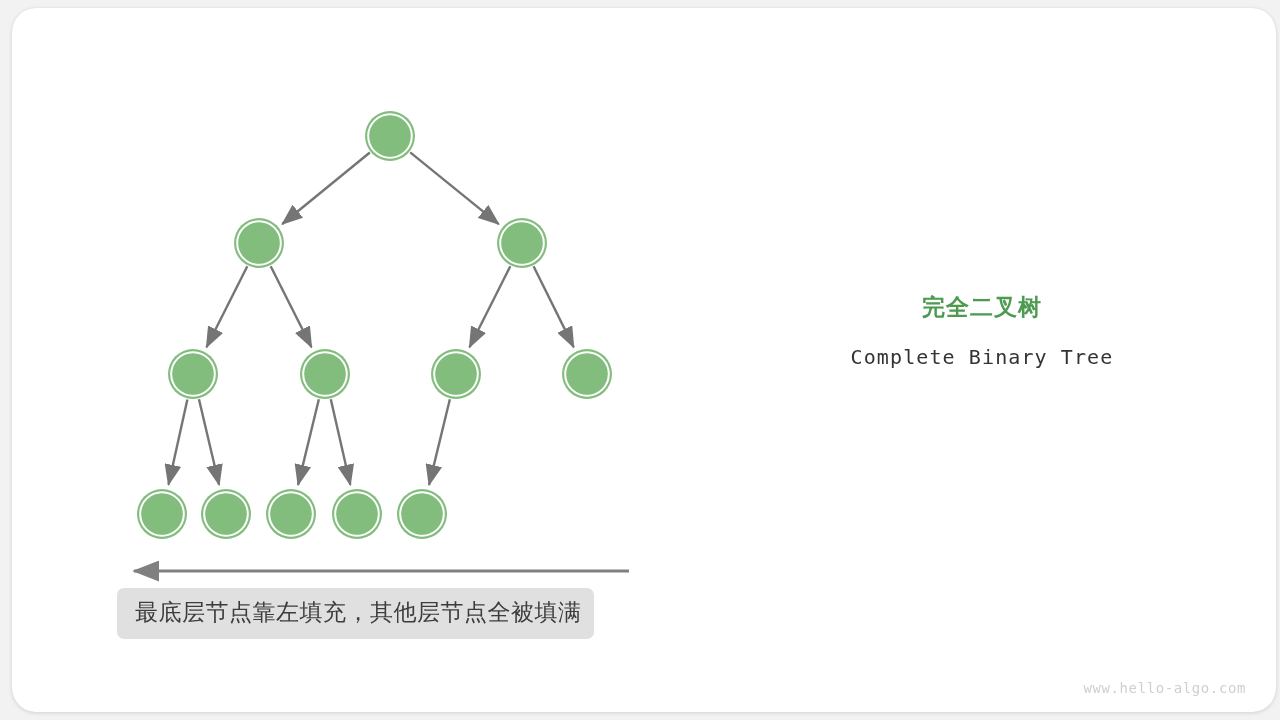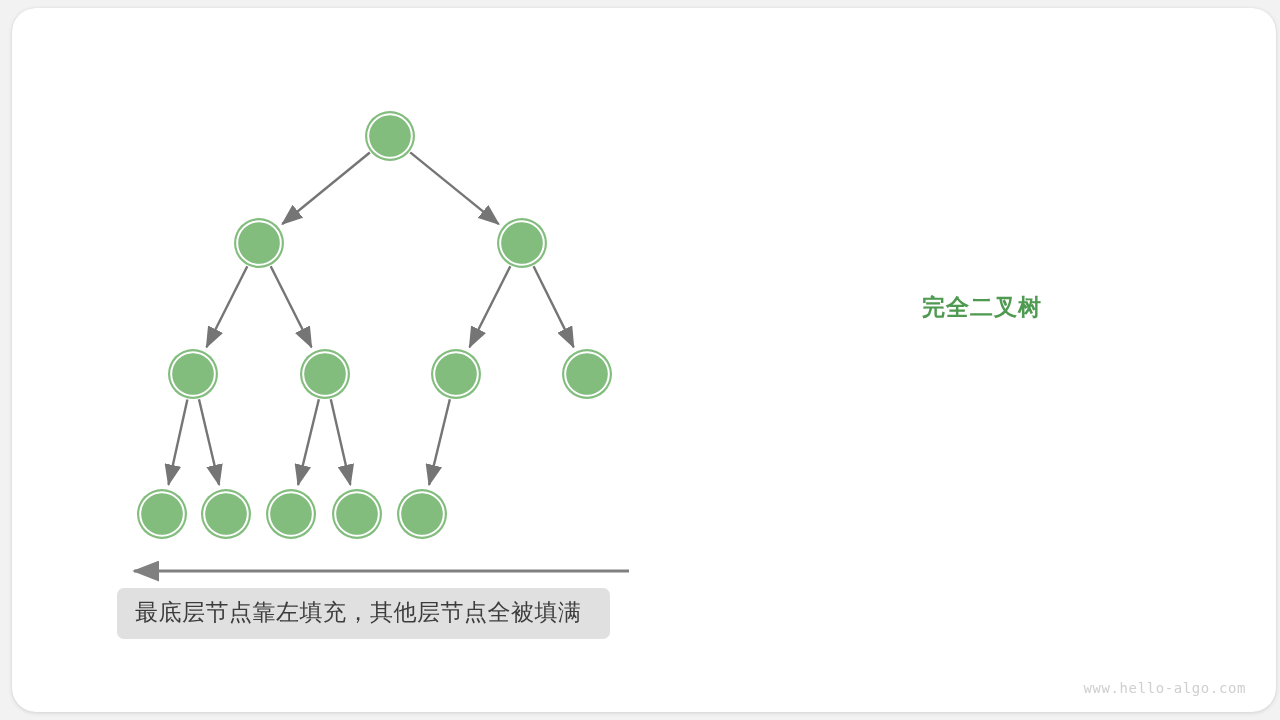--- a/index.html
+++ b/index.html
@@ -66,21 +66,21 @@
     padding-top: 23px;
     line-height: 1.2;
   }
 
   .caption-box {
     position: absolute;
     left: 105px;
     top: 580px;
     background: #e0e0e0;
     border-radius: 7px;
-    padding: 9px 28px 11px 18px;
+    padding: 9px 12px 11px 18px;
     font-size: 23px;
     color: #3c3c3c;
     font-family: "DejaVu Sans", "Liberation Sans", sans-serif;
     white-space: nowrap;
     letter-spacing: 0.5px;
   }
 
   .watermark {
     position: absolute;
     right: 30px;
@@ -182,20 +182,21 @@
             <circle cx="410" cy="506" r="20.2" fill="#82bd7e"></circle>
           </g>
         </g>
       <g id="direction-layer">
           <line x1="617" y1="563" x2="122" y2="563" stroke="#808080" stroke-width="3" marker-end="url(#arrowhead-left)"></line>
         </g>
     </svg>
 
     <div class="legend">
       <div class="legend-title">完全二叉树</div>
+      <div class="legend-subtitle">Complete Binary Tree</div>
     </div>
 
     <div class="caption-box">最底层节点靠左填充，其他层节点全被填满</div>
 
     <div class="watermark">www.hello-algo.com</div>
 
   </div>
 </div>
 
 </body></html>

